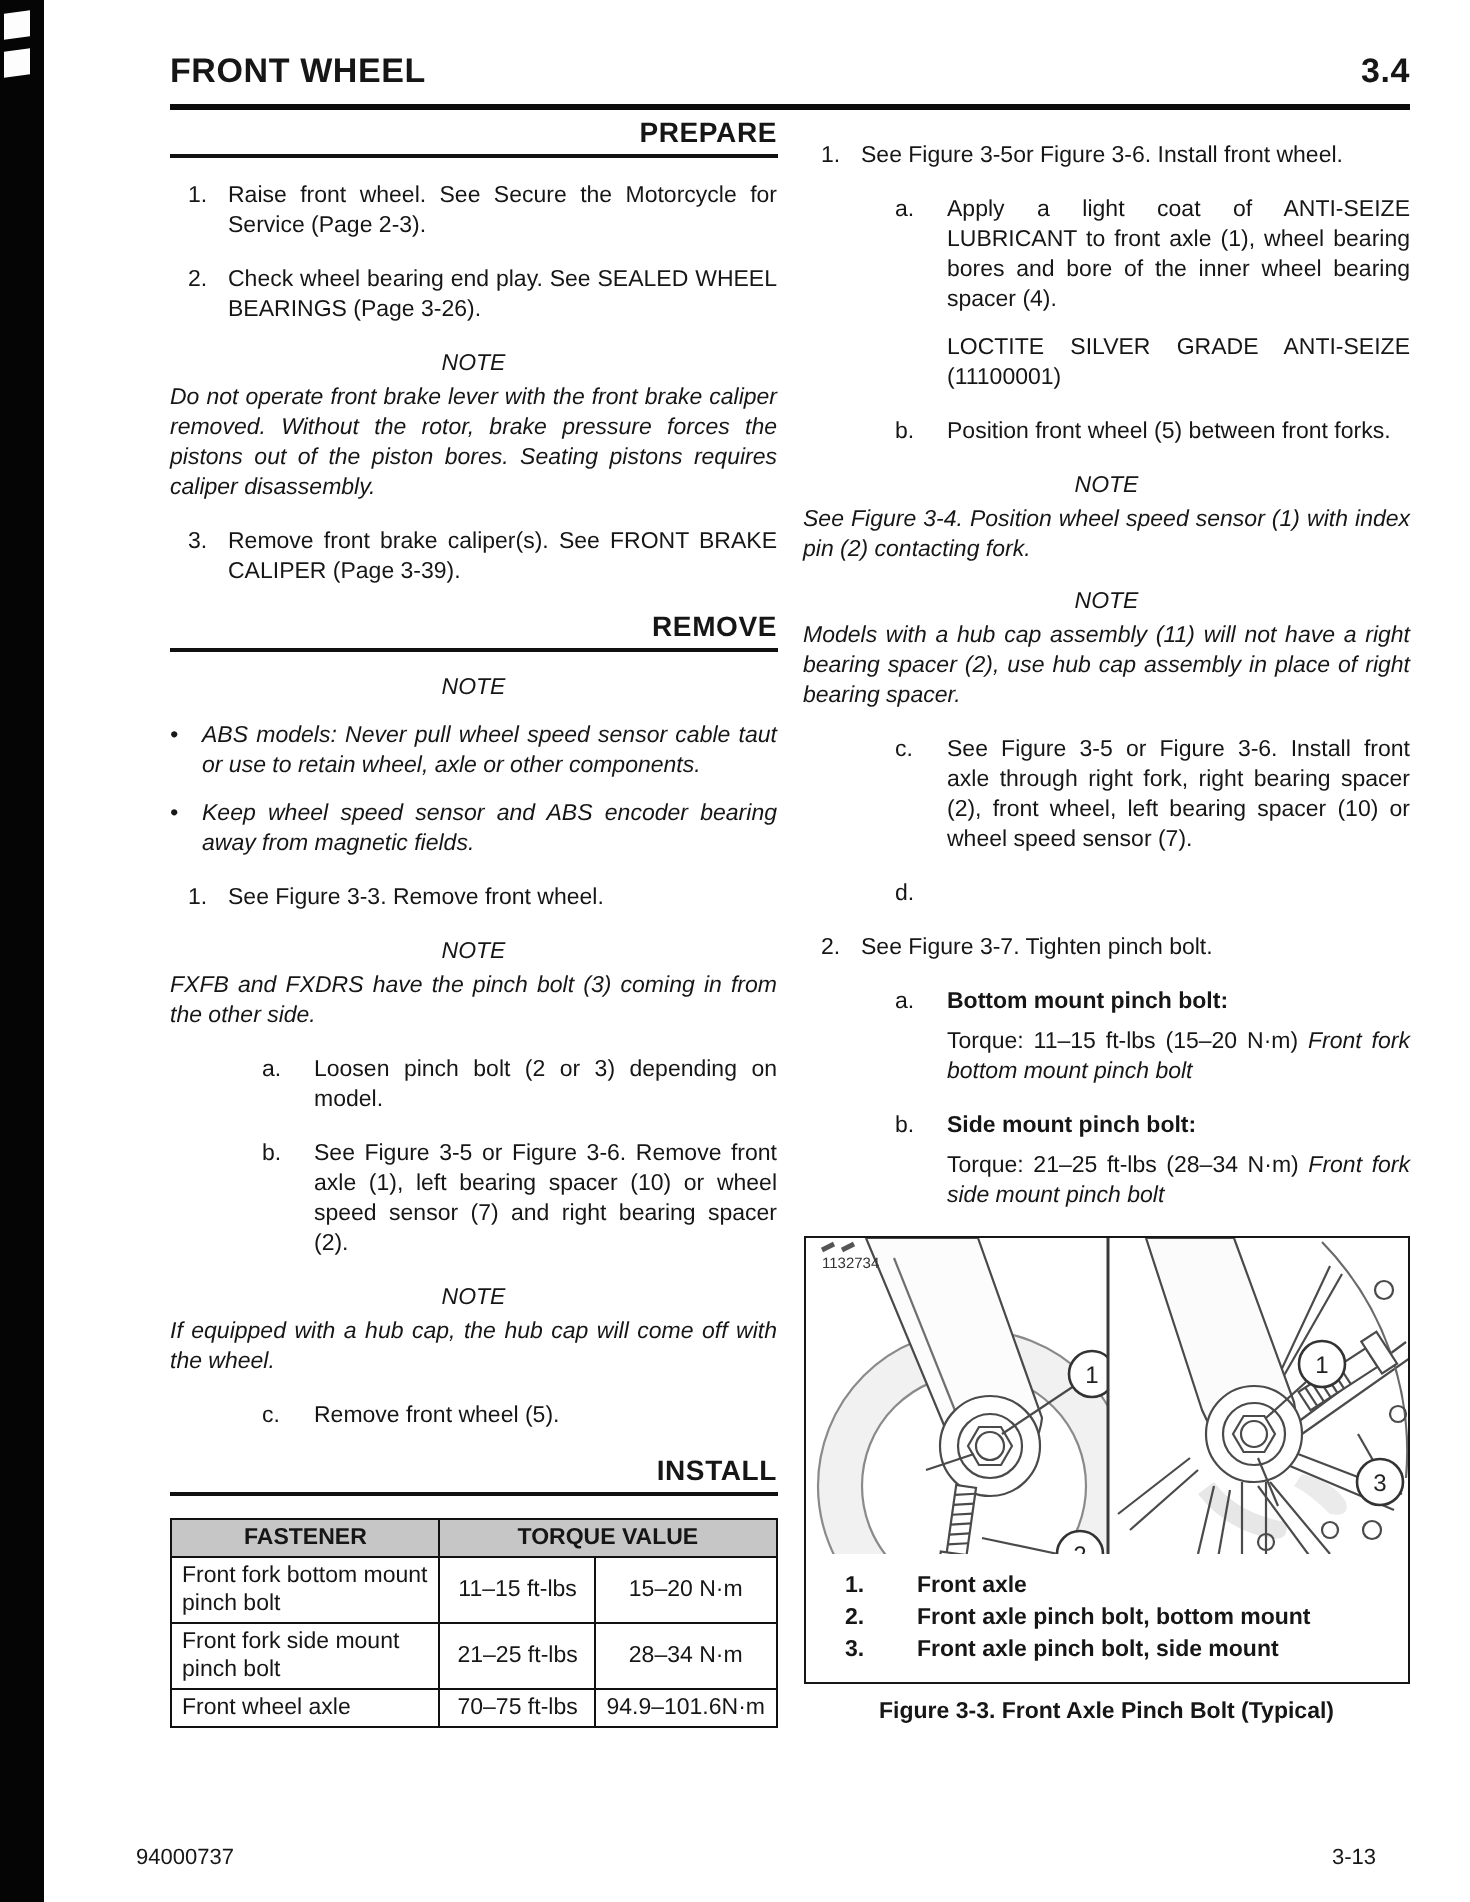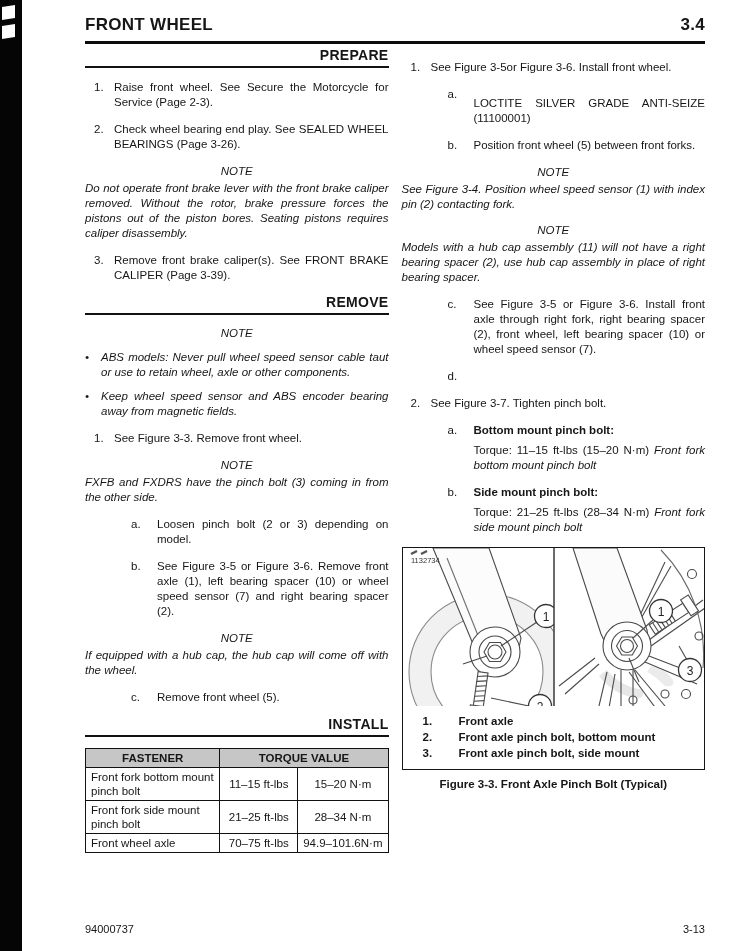--- a/index.html
+++ b/index.html
@@ -6,21 +6,21 @@
   body{
     width:735px;height:951px;position:relative;background:#ffffff;
     font-family:"Liberation Sans", sans-serif;color:#161616;overflow:hidden;
   }
   
   .edge-bar{position:absolute;left:0;top:0;width:22px;height:951px;background:#050505;}
   .edge-notch{position:absolute;background:#fdfdfd;width:13px;height:13px;left:2px;transform:skewY(-8deg);}
   .n1{top:6px;} .n2{top:25px;}
 
   .page{position:absolute;left:85px;top:0;width:620px;}
-  .hdr{display:flex;justify-content:space-between;align-items:flex-end;padding-top:15px;
+  .hdr{display:flex;justify-content:space-between;align-items:flex-end;padding-top:26px;
        font-size:17px;font-weight:bold;letter-spacing:.3px;}
   .hdr-rule{border-top:3px solid #0c0c0c;margin-top:6px;}
 
   .cols{display:flex;gap:13px;align-items:flex-start;}
   .col{width:305px;font-size:11.5px;line-height:15px;}
 
   .sec-h{font-weight:bold;font-size:14px;letter-spacing:.3px;border-bottom:2px solid #111;
          padding-bottom:3px;margin:4px 0 10px 0;text-align:right;}
   .step{display:flex;margin:12px 0;}
   .step .n{flex:0 0 29px;box-sizing:border-box;padding-left:9px;}
@@ -42,21 +42,21 @@
   th,td{border:1.5px solid #111;padding:2px 5px;line-height:14px;}
   th{background:#c6c6c6;text-align:center;font-weight:bold;}
   td.val{text-align:center;white-space:nowrap;}
 
   .figbox{border:1.6px solid #161616;margin-top:12px;background:#fff;}
   .legend{padding:3px 4px 8px 20px;}
   .lg-row{display:flex;font-weight:bold;font-size:11.5px;line-height:16px;}
   .lg-n{flex:0 0 36px;}
   .figcap{text-align:center;font-weight:bold;margin-top:7px;font-size:11.5px;}
 
-  .ftr{position:absolute;left:85px;width:620px;bottom:16px;display:flex;
+  .ftr{position:absolute;left:68px;width:620px;bottom:16px;display:flex;
        justify-content:space-between;font-size:11px;}
   svg text{font-family:"Liberation Sans", sans-serif;}
 </style>
 </head>
 <body>
 
 <div class="edge-bar">
   <div class="edge-notch n1"></div>
   <div class="edge-notch n2"></div>
 </div>
@@ -166,20 +166,21 @@
     <div class="col">
 
       <div class="step" style="margin-top:16px;">
         <span class="n">1.</span>
         <span class="t">See Figure 3-5or Figure 3-6. Install front wheel.</span>
       </div>
 
       <div class="sub">
         <span class="n">a.</span>
         <span class="t">
+          <div>Apply a light coat of ANTI-SEIZE LUBRICANT to front axle (1), wheel bearing bores and bore of the inner wheel bearing spacer (4).</div>
           <div class="xline">LOCTITE SILVER GRADE ANTI-SEIZE (11100001)</div>
         </span>
       </div>
 
       <div class="sub">
         <span class="n">b.</span>
         <span class="t">Position front wheel (5) between front forks.</span>
       </div>
 
       <div class="note-l">NOTE</div>

